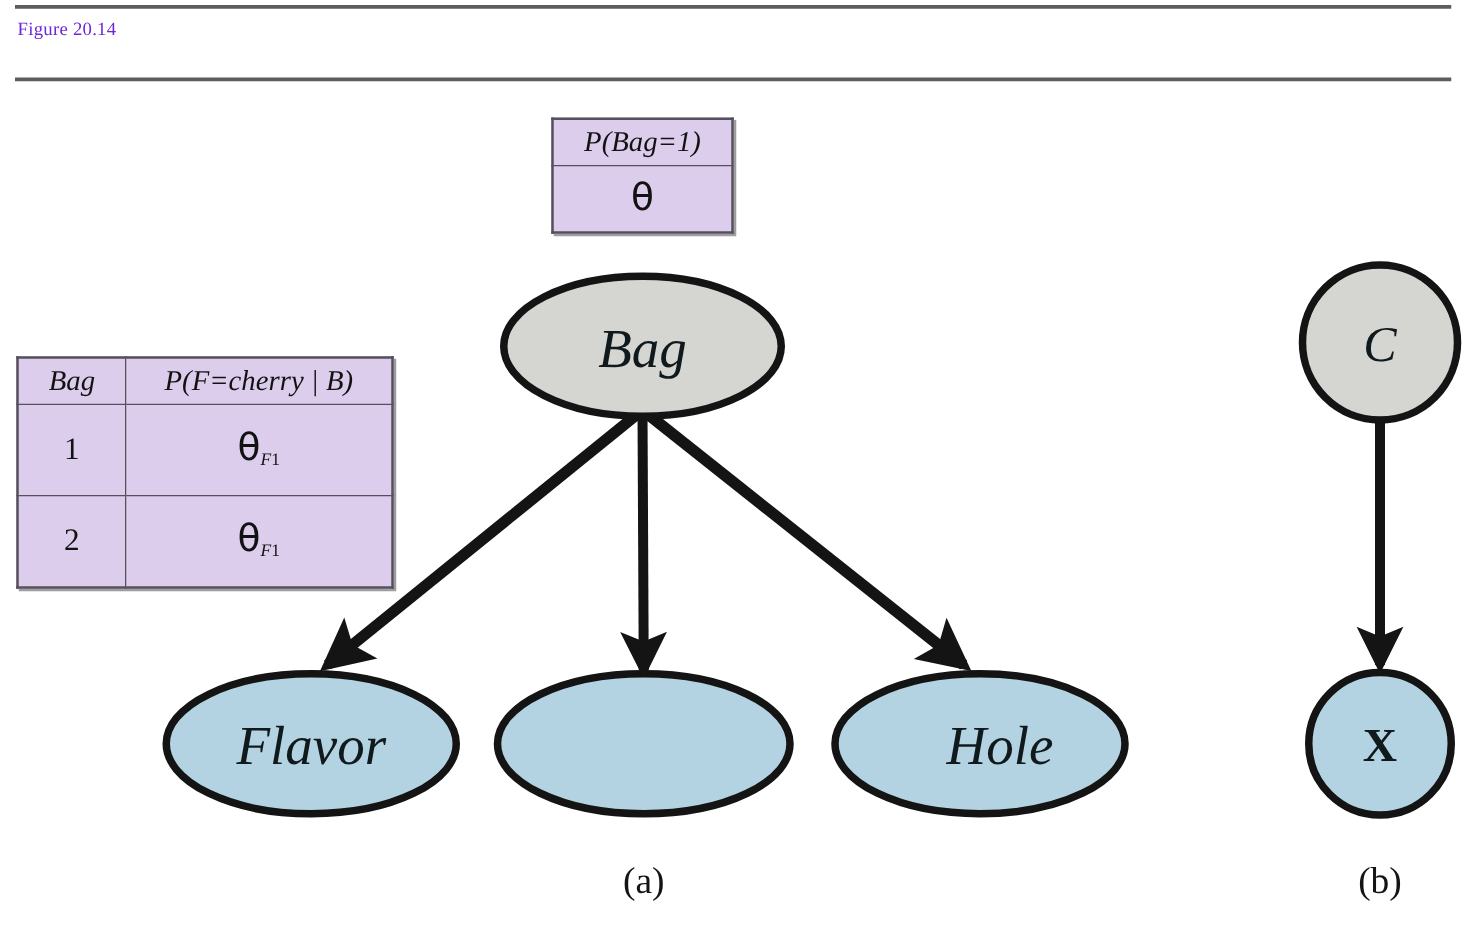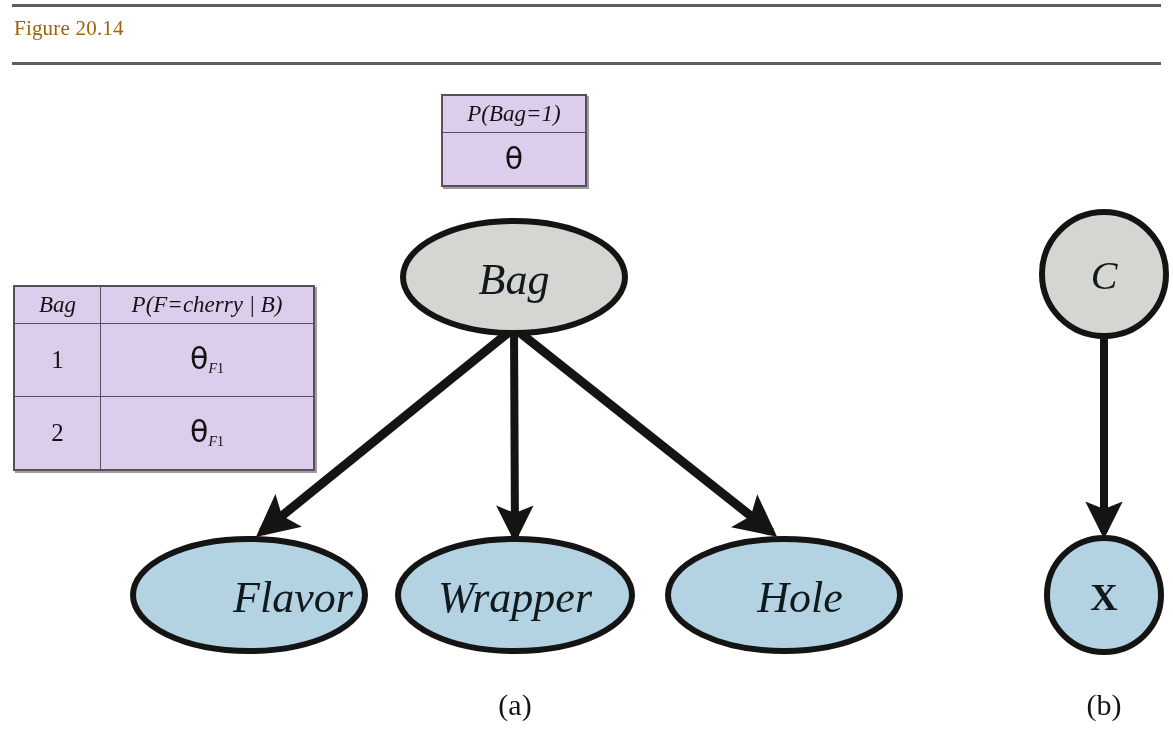--- a/index.html
+++ b/index.html
@@ -31,24 +31,24 @@
     height: 3px;
     background: #5d5d5d;
   }
   .hdr-rule.top { top: 4px; }
   .hdr-rule.bottom { top: 62px; }
 
   .fig-title {
     position: absolute;
     left: 14px;
     top: 16px;
-    font-size: 21px;
+    font-size: 15px;
     font-family: "Liberation Serif", "DejaVu Serif", serif;
     letter-spacing: 0.2px;
-    color: #a16207;
+    color: #6d28d9;
     white-space: nowrap;
   }
 
   
   #figure {
     position: absolute;
     left: 0;
     top: 66px;
     width: 1173px;
     height: 674px;
@@ -172,22 +172,21 @@
         <ellipse cx="784" cy="529" rx="116" ry="56" fill="#b4d3e2" stroke="#141414" stroke-width="6"></ellipse>
       </g>
 
       <g>
         <circle cx="1104" cy="208" r="62" fill="#d5d5d2" stroke="#141414" stroke-width="6"></circle>
         <circle cx="1104" cy="529" r="57" fill="#b4d3e2" stroke="#141414" stroke-width="6"></circle>
       </g>
     </svg>
 
     <div class="node-label oval" style="left:514px; top:213px;">Bag</div>
-    <div class="node-label oval" style="left:249px; top:531px;margin-left:44px;">Flavor</div>
-    <div class="node-label oval" style="left:515px; top:531px;">Wrapper</div>
+    <div class="node-label oval" style="left:249px; top:531px;">Flavor</div>
     <div class="node-label oval" style="left:800px; top:531px;">Hole</div>
 
     <div class="node-label circ" style="left:1104px; top:209px;">C</div>
     <div class="node-label circ upright" style="left:1104px; top:531px;">X</div>
 
     <table class="cpt" id="cpt-bag">
       <tbody>
           <tr>
         <td class="hd">P(Bag=1)</td>
       </tr>

